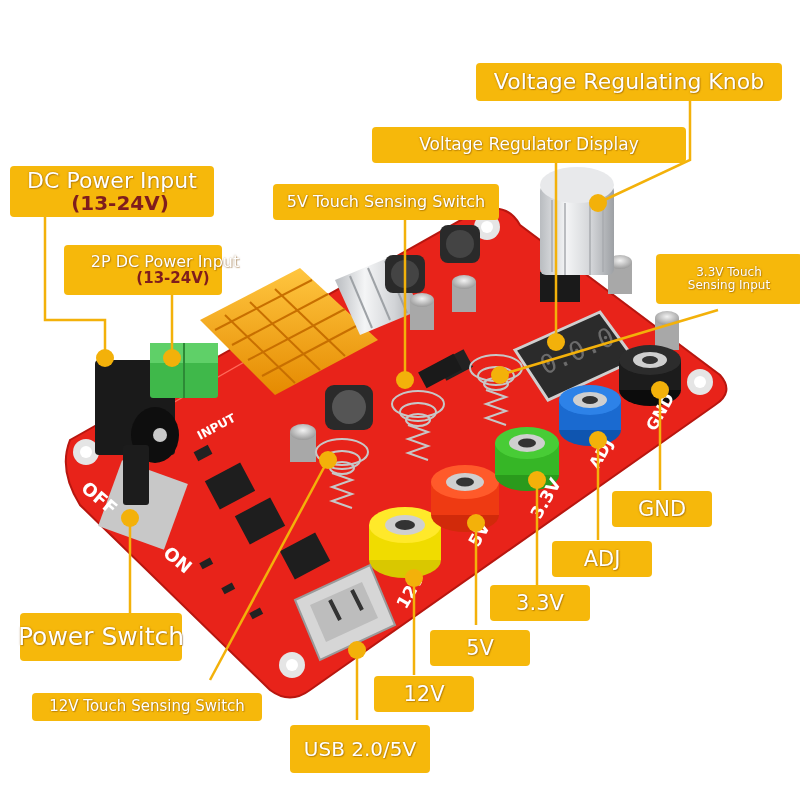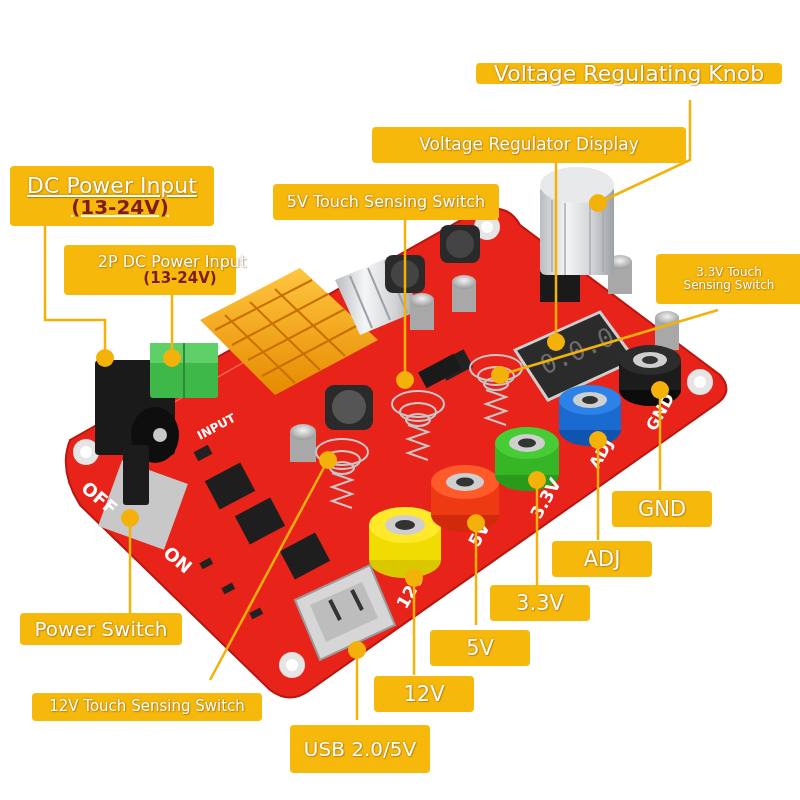--- a/index.html
+++ b/index.html
@@ -234,60 +234,60 @@
         <circle cx="598" cy="440" r="9"></circle>
         <circle cx="537" cy="480" r="9"></circle>
       <circle cx="476" cy="523" r="9"></circle>
         <circle cx="414" cy="578" r="9"></circle>
         <circle cx="130" cy="518" r="9"></circle>
       <circle cx="328" cy="460" r="9"></circle>
         <circle cx="357" cy="650" r="9"></circle>
     </g>
   </svg>
 
-  <div class="label" style="left:476px;top:63px;width:306px;height:21px;font-size:22px;">
+  <div class="label" style="left:476px;top:63px;width:306px;height:38px;font-size:22px;">
     <span>Voltage Regulating Knob</span>
   </div>
 
   <div class="label" style="left:372px;top:127px;width:314px;height:36px;font-size:17px;">
     <span>Voltage Regulator Display</span>
   </div>
 
-  <div class="label" style="left:10px;top:166px;width:204px;height:60px;font-size:22px;text-decoration:underline;">
+  <div class="label" style="left:10px;top:166px;width:204px;height:51px;font-size:22px;">
     <span>DC Power Input</span>
     <span class="sub" style="font-size:20px;">(13-24V)</span>
   </div>
 
   <div class="label" style="left:273px;top:184px;width:226px;height:36px;font-size:16px;">
     <span>5V Touch Sensing Switch</span>
   </div>
 
-  <div class="label" style="left:64px;top:245px;width:172px;height:50px;font-size:16px;padding-left:44px;">
+  <div class="label" style="left:64px;top:245px;width:158px;height:50px;font-size:16px;padding-left:44px;">
     <span>2P DC Power Input</span>
     <span class="sub" style="font-size:15px;">(13-24V)</span>
   </div>
 
   <div class="label" style="left:656px;top:254px;width:146px;height:50px;font-size:12px;">
     <span>3.3V Touch</span>
-    <span>Sensing Switch</span>
+    <span>Sensing Input</span>
   </div>
 
   <div class="label" style="left:612px;top:491px;width:100px;height:36px;font-size:21px;">
     <span>GND</span>
   </div>
 
   <div class="label" style="left:552px;top:541px;width:100px;height:36px;font-size:21px;">
     <span>ADJ</span>
   </div>
 
   <div class="label" style="left:490px;top:585px;width:100px;height:36px;font-size:21px;">
     <span>3.3V</span>
   </div>
 
-  <div class="label" style="left:20px;top:613px;width:162px;height:32px;font-size:20px;">
+  <div class="label" style="left:20px;top:613px;width:162px;height:48px;font-size:25px;">
     <span>Power Switch</span>
   </div>
 
   <div class="label" style="left:430px;top:630px;width:100px;height:36px;font-size:21px;">
     <span>5V</span>
   </div>
 
   <div class="label" style="left:374px;top:676px;width:100px;height:36px;font-size:21px;">
     <span>12V</span>
   </div>

